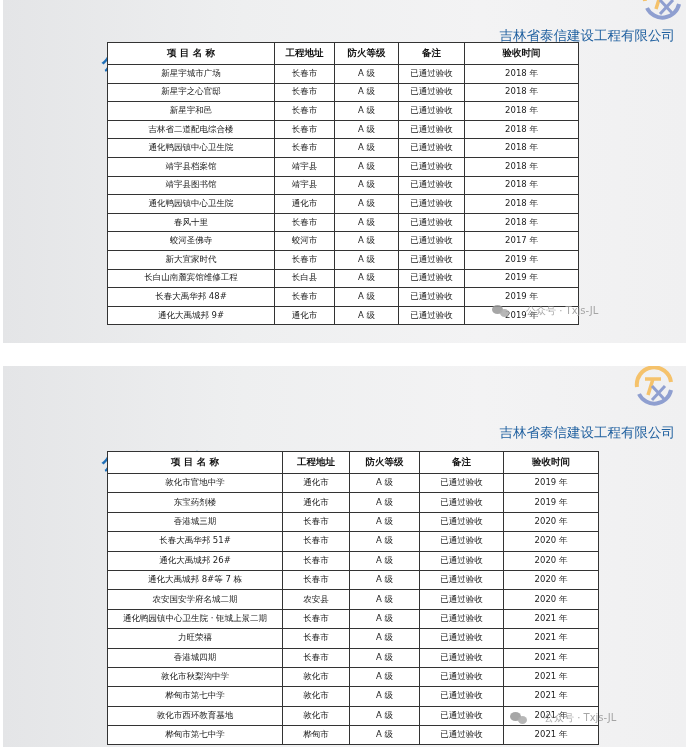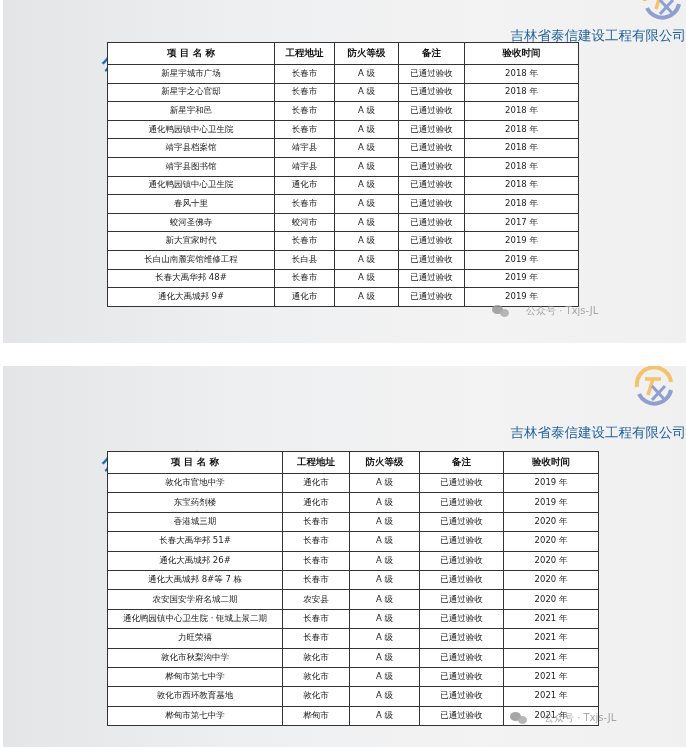--- a/index.html
+++ b/index.html
@@ -4,21 +4,21 @@
 <style>
   html, body { margin:0; padding:0; }
   body { width:686px; height:747px; background:#ffffff; position:relative; overflow:hidden;
          font-family:"DejaVu Sans", sans-serif; }
   .panel { position:absolute; left:3px; width:683px;
            background: linear-gradient(90deg,#e4e5e7 0%,#eeeff0 35%,#f3f3f4 70%,#f0f0f1 100%); overflow:hidden; }
   #p1 { top:0; height:343px; }
   #p2 { top:366px; height:381px; }
   .title { position:absolute; left:99px; color:#1f6fb8; font-weight:bold; font-size:21px; letter-spacing:0.5px;
            font-family:"DejaVu Sans", sans-serif;margin-top:40px; }
-  .company { position:absolute; right:0; color:#1e5f9f; font-size:13.5px; font-family:Liberation Serif, serif; white-space:nowrap; }
+  .company { position:absolute; right:11px; color:#1e5f9f; font-size:13.5px; font-family:Liberation Serif, serif; white-space:nowrap; }
   .logo { position:absolute; width:46px; height:46px; }
   table.cases { position:absolute; left:104px; border-collapse:collapse; background:#ffffff;
                 font-family:"DejaVu Sans", sans-serif; color:#222; table-layout:fixed; }
   table.cases th, table.cases td { border:1px solid #333; text-align:center; padding:0; white-space:nowrap; overflow:hidden; }
   table.cases th { font-weight:bold; font-size:9.5px; color:#111; }
   table.cases td { font-size:8.5px; }
   #t1 th { height:21px; }
   #t1 td { height:17.6px; }
   #t2 th { height:21px; }
   #t2 td { height:18.4px; }
@@ -75,20 +75,27 @@
           <td>2018 年</td>
         </tr>
         <tr>
           <td>新星宇和邑</td>
           <td>长春市</td>
           <td>A 级</td>
           <td>已通过验收</td>
           <td>2018 年</td>
         </tr>
         <tr>
+          <td>吉林省二道配电综合楼</td>
+          <td>长春市</td>
+          <td>A 级</td>
+          <td>已通过验收</td>
+          <td>2018 年</td>
+        </tr>
+        <tr>
           <td>通化鸭园镇中心卫生院</td>
           <td>长春市</td>
           <td>A 级</td>
           <td>已通过验收</td>
           <td>2018 年</td>
         </tr>
         <tr>
           <td>靖宇县档案馆</td>
           <td>靖宇县</td>
           <td>A 级</td>
@@ -245,20 +252,27 @@
           <td>2021 年</td>
         </tr>
         <tr>
           <td>力旺荣禧</td>
           <td>长春市</td>
           <td>A 级</td>
           <td>已通过验收</td>
           <td>2021 年</td>
         </tr>
         <tr>
+          <td>香港城四期</td>
+          <td>长春市</td>
+          <td>A 级</td>
+          <td>已通过验收</td>
+          <td>2021 年</td>
+        </tr>
+        <tr>
           <td>敦化市秋梨沟中学</td>
           <td>敦化市</td>
           <td>A 级</td>
           <td>已通过验收</td>
           <td>2021 年</td>
         </tr>
         <tr>
           <td>桦甸市第七中学</td>
           <td>敦化市</td>
           <td>A 级</td>

